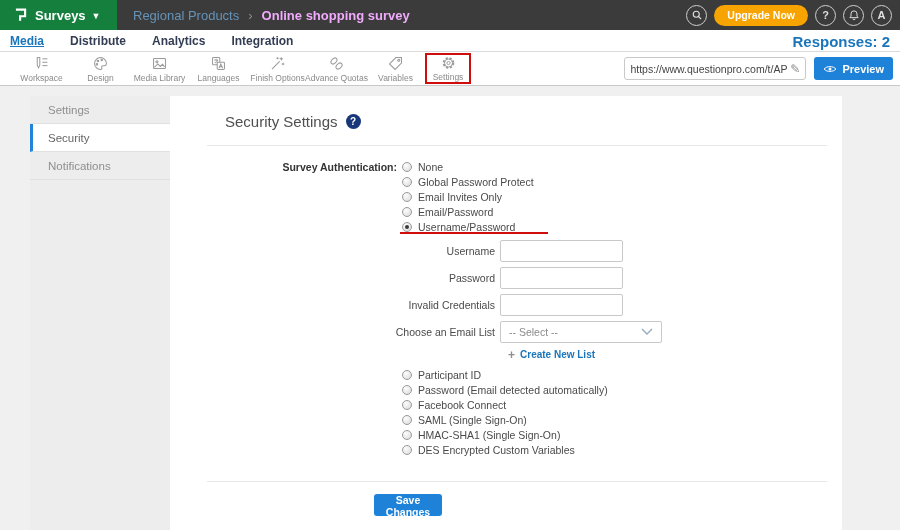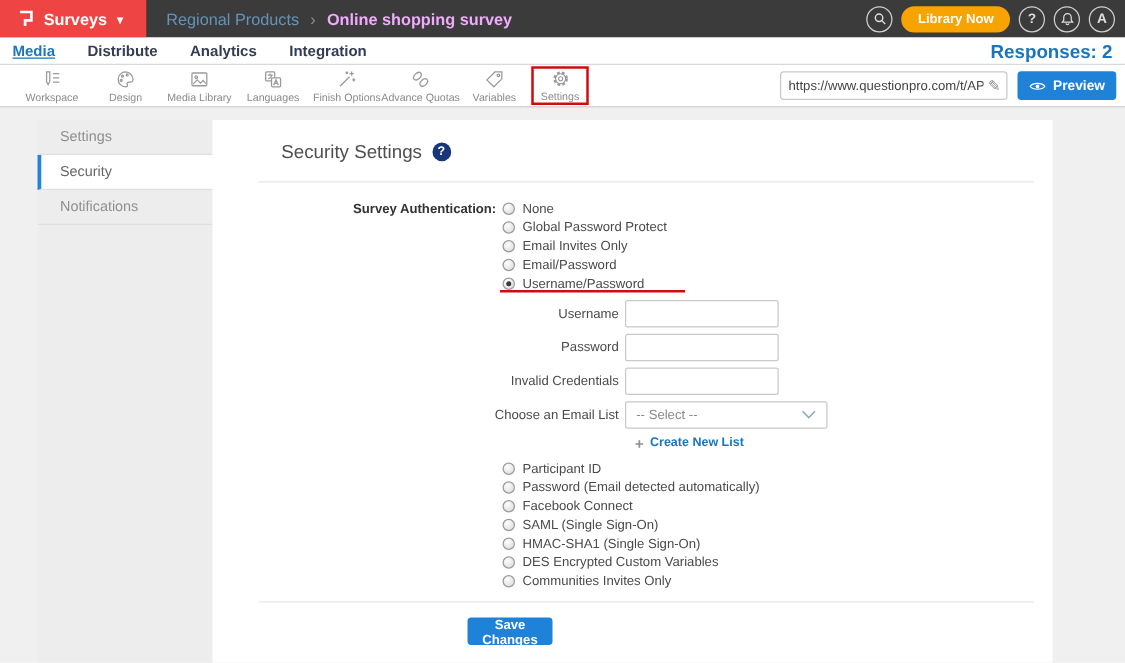--- a/index.html
+++ b/index.html
@@ -2,21 +2,21 @@
 <html><head>
 <meta charset="utf-8">
 <style>
   * { margin:0; padding:0; box-sizing:border-box; }
   html,body { width:900px; height:530px; overflow:hidden; background:#f0f0f0;
               font-family:"Liberation Sans", sans-serif; }
 
   
   .topbar { position:absolute; left:0; top:0; width:900px; height:30px;
             background:#3b3b3b; display:flex; align-items:center; }
-  .brand { width:117px; height:30px; background:#ef4444; display:flex;
+  .brand { width:117px; height:30px; background:#15803d; display:flex;
            align-items:center; color:#fff; flex-shrink:0; }
   .brand .logo { margin:0 7px 0 13px; display:flex; }
   .brand .menu-label { font-size:13px; font-weight:600; }
   .brand .caret { font-size:9px; margin-left:6px; margin-top:1px; }
   .crumb { display:flex; align-items:center; margin-left:16px; font-size:13px; }
   .crumb .folder { color:#6593b9; }
   .crumb .sep { color:#8f8f8f; margin:0 9px; font-size:13px; }
   .crumb .title { color:#f0abfc; font-weight:600; }
   .top-right { margin-left:auto; margin-right:8px; display:flex; align-items:center; gap:7px; }
   .circle-btn { width:21px; height:21px; border-radius:50%; border:1.5px solid #cfcfcf;
@@ -114,21 +114,21 @@
     <span class="sep">›</span>
     <span class="title">Online shopping survey</span>
   </div>
   <div class="top-right">
     <span class="circle-btn">
       <svg width="12" height="12" viewBox="0 0 16 16">
           <circle cx="7" cy="7" r="4" fill="none" stroke="currentColor" stroke-width="1.5"></circle>
           <line x1="10" y1="10" x2="13.5" y2="13.5" stroke="currentColor" stroke-width="1.5"></line>
         </svg>
     </span>
-    <span class="upgrade">Library Now</span>
+    <span class="upgrade">Upgrade Now</span>
     <span class="circle-btn">?</span>
     <span class="circle-btn">
       <svg width="12" height="12" viewBox="0 0 16 16">
           <path d="M8 2.5 a4 4 0 0 1 4 4 v3 l1.5 2 h-11 l1.5 -2 v-3 a4 4 0 0 1 4 -4 z" fill="none" stroke="currentColor" stroke-width="1.3"></path>
           <path d="M6.5 12.8 a1.5 1.5 0 0 0 3 0" fill="none" stroke="currentColor" stroke-width="1.3"></path>
         </svg>
     </span>
     <span class="circle-btn">A</span>
   </div>
 </div>
@@ -312,22 +312,18 @@
         <span class="opt-label">SAML (Single Sign-On)</span>
       </div>
       <div class="opt">
         <span class="radio"></span>
         <span class="opt-label">HMAC-SHA1 (Single Sign-On)</span>
       </div>
       <div class="opt">
         <span class="radio"></span>
         <span class="opt-label">DES Encrypted Custom Variables</span>
       </div>
-      <div class="opt">
-        <span class="radio"></span>
-        <span class="opt-label">Communities Invites Only</span>
-      </div>
     </div>
   </div>
 
   <div class="divider div2"></div>
   <button class="save-btn">Save Changes</button>
 </div>
 
 </body></html>

